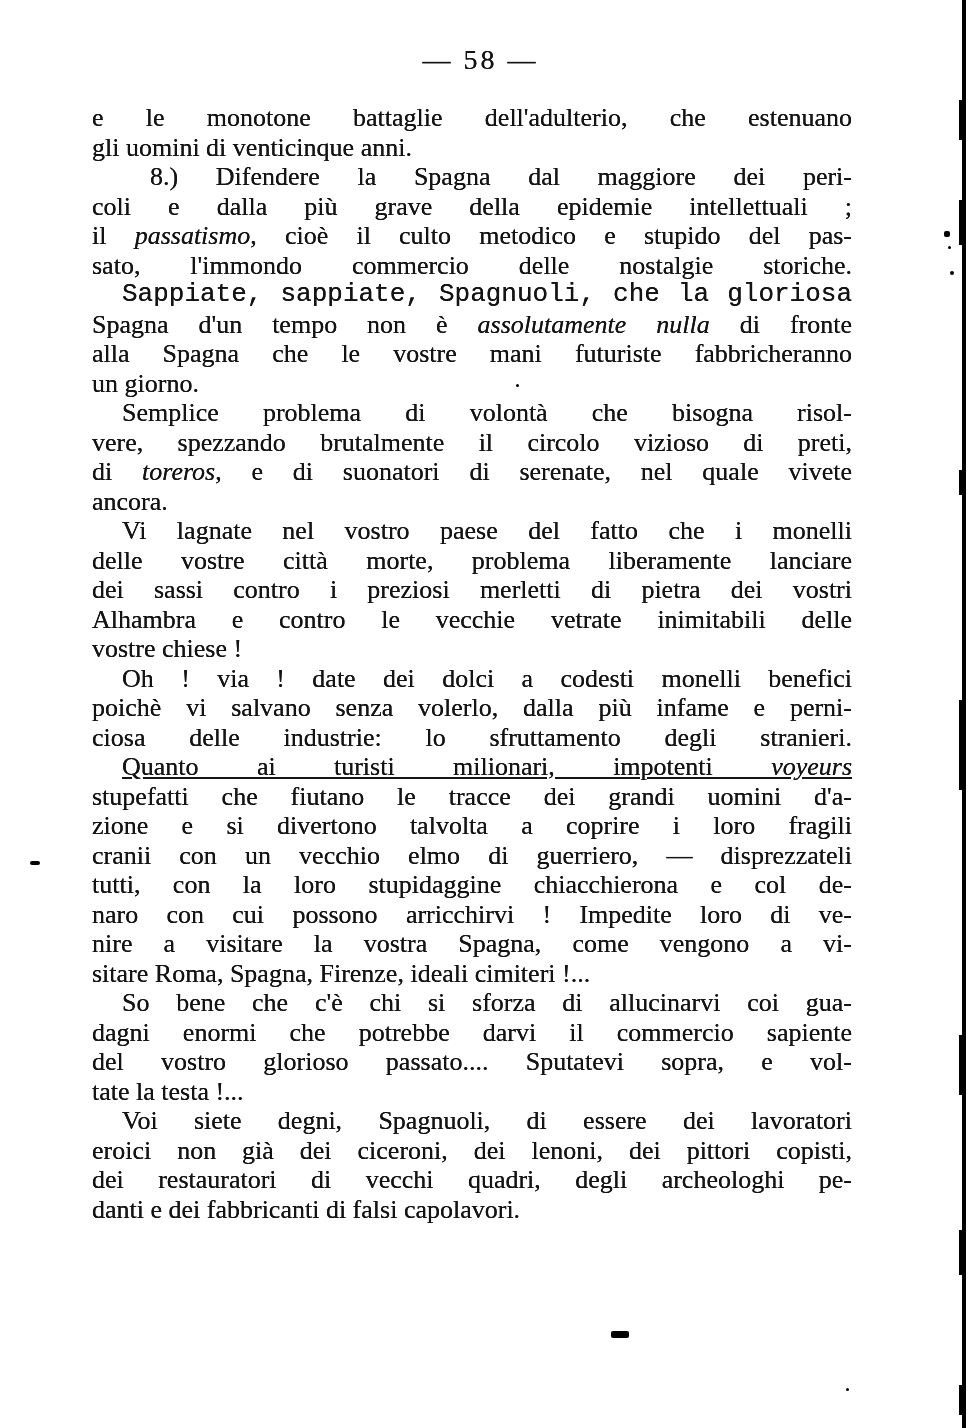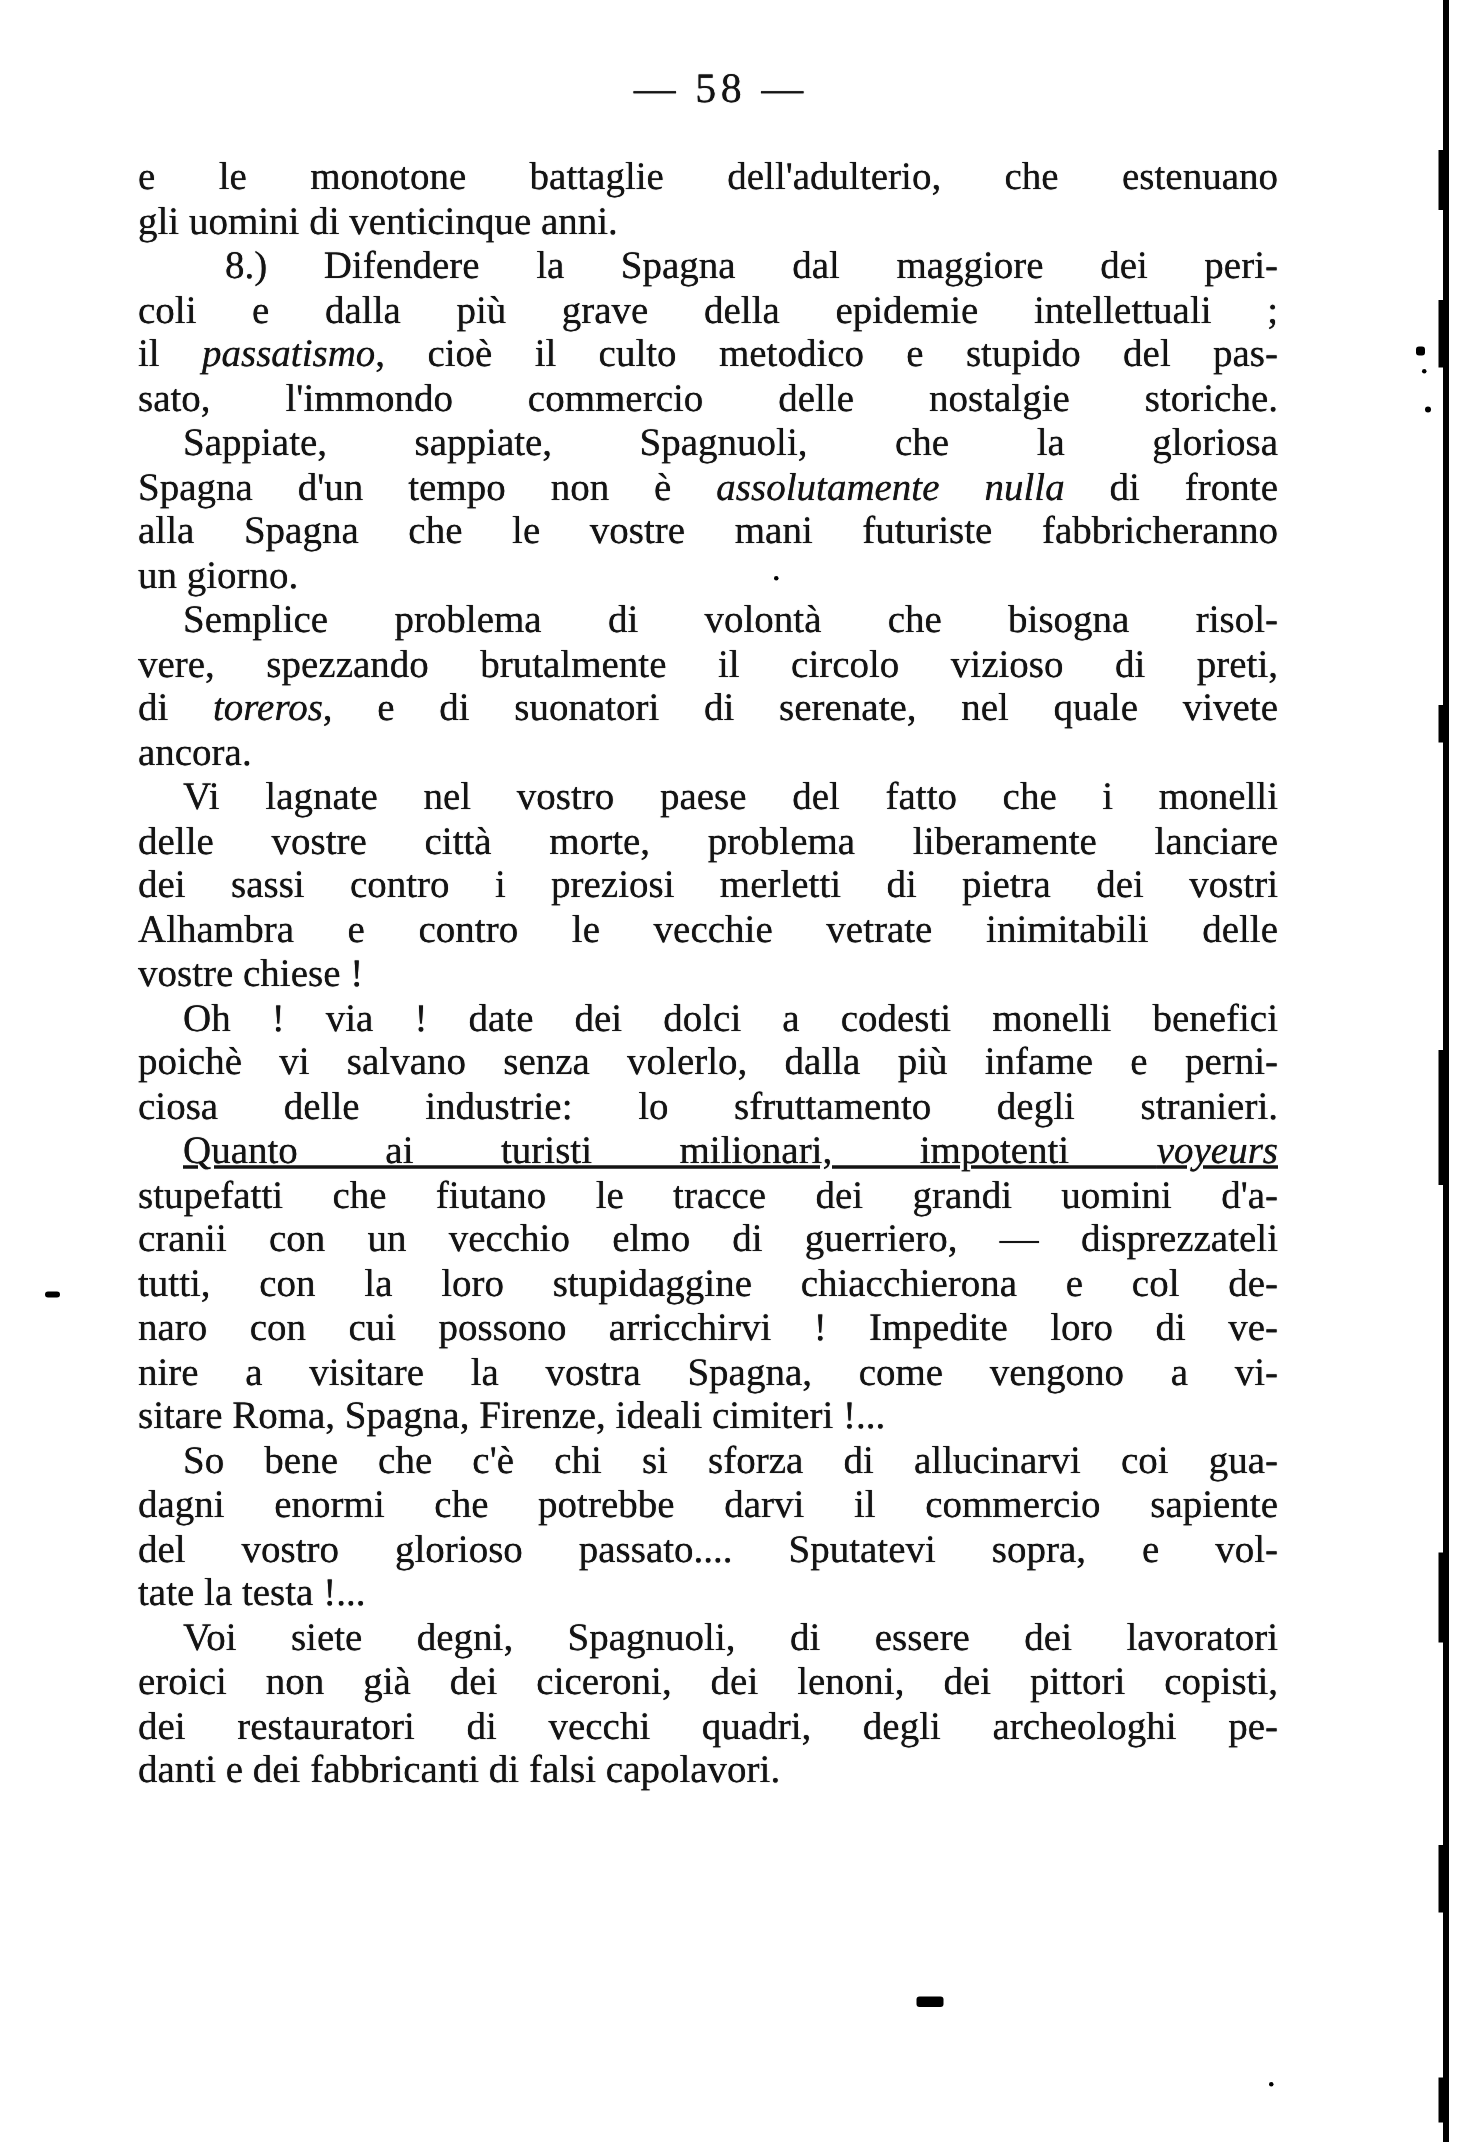--- a/index.html
+++ b/index.html
@@ -58,38 +58,39 @@
 
   <div class="page-number">— 58 —</div>
 
   <div class="text-block" id="text-block">
       <div class="line j"><span>e le monotone battaglie dell'adulterio, che estenuano</span></div>
       <div class="line"><span>gli uomini di venticinque anni.</span></div>
       <div class="line j" style="text-indent: 58px;"><span>8.) Difendere la Spagna dal maggiore dei peri-</span></div>
       <div class="line j"><span>coli e dalla più grave della epidemie intellettuali ;</span></div>
       <div class="line j"><span>il </span><span class="it">passatismo</span><span>, cioè il culto metodico e stupido del pas-</span></div>
       <div class="line j"><span>sato, l'immondo commercio delle nostalgie storiche.</span></div>
-      <div class="line j" style="text-indent: 30px;"><span>Sappiate, sappiate, Spagnuoli, che la gloriosa</span></div>
+      <div class="line j" style="text-indent: 30px; font-family: Liberation Mono, monospace;"><span>Sappiate, sappiate, Spagnuoli, che la gloriosa</span></div>
       <div class="line j"><span>Spagna d'un tempo non è </span><span class="it">assolutamente nulla</span><span> di fronte</span></div>
       <div class="line j"><span>alla Spagna che le vostre mani futuriste fabbricheranno</span></div>
       <div class="line"><span>un giorno.</span></div>
       <div class="line j" style="text-indent: 30px;"><span>Semplice problema di volontà che bisogna risol-</span></div>
       <div class="line j"><span>vere, spezzando brutalmente il circolo vizioso di preti,</span></div>
       <div class="line j"><span>di </span><span class="it">toreros</span><span>, e di suonatori di serenate, nel quale vivete</span></div>
       <div class="line"><span>ancora.</span></div>
       <div class="line j" style="text-indent: 30px;"><span>Vi lagnate nel vostro paese del fatto che i monelli</span></div>
       <div class="line j"><span>delle vostre città morte, problema liberamente lanciare</span></div>
       <div class="line j"><span>dei sassi contro i preziosi merletti di pietra dei vostri</span></div>
       <div class="line j"><span>Alhambra e contro le vecchie vetrate inimitabili delle</span></div>
       <div class="line"><span>vostre chiese !</span></div>
       <div class="line j" style="text-indent: 30px;"><span>Oh ! via ! date dei dolci a codesti monelli benefici</span></div>
       <div class="line j"><span>poichè vi salvano senza volerlo, dalla più infame e perni-</span></div>
       <div class="line j"><span>ciosa delle industrie: lo sfruttamento degli stranieri.</span></div>
       <div class="line j" style="text-indent: 30px; text-decoration: underline;"><span>Quanto ai turisti milionari, impotenti </span><span class="it">voyeurs</span></div>
       <div class="line j"><span>stupefatti che fiutano le tracce dei grandi uomini d'a-</span></div>
+      <div class="line j"><span>zione e si divertono talvolta a coprire i loro fragili</span></div>
       <div class="line j"><span>cranii con un vecchio elmo di guerriero, — disprezzateli</span></div>
       <div class="line j"><span>tutti, con la loro stupidaggine chiacchierona e col de-</span></div>
       <div class="line j"><span>naro con cui possono arricchirvi ! Impedite loro di ve-</span></div>
       <div class="line j"><span>nire a visitare la vostra Spagna, come vengono a vi-</span></div>
       <div class="line"><span>sitare Roma, Spagna, Firenze, ideali cimiteri !...</span></div>
       <div class="line j" style="text-indent: 30px;"><span>So bene che c'è chi si sforza di allucinarvi coi gua-</span></div>
       <div class="line j"><span>dagni enormi che potrebbe darvi il commercio sapiente</span></div>
       <div class="line j"><span>del vostro glorioso passato.... Sputatevi sopra, e vol-</span></div>
       <div class="line"><span>tate la testa !...</span></div>
       <div class="line j" style="text-indent: 30px;"><span>Voi siete degni, Spagnuoli, di essere dei lavoratori</span></div>

